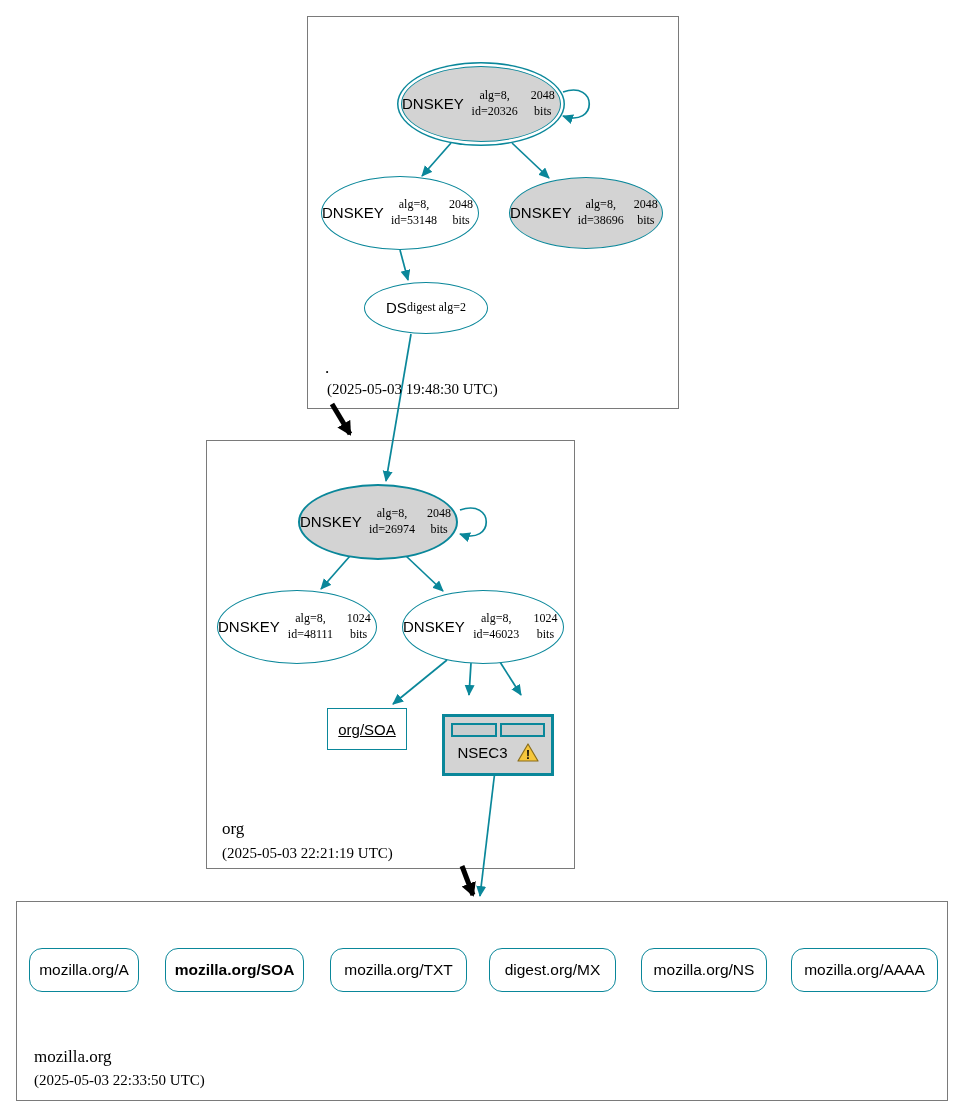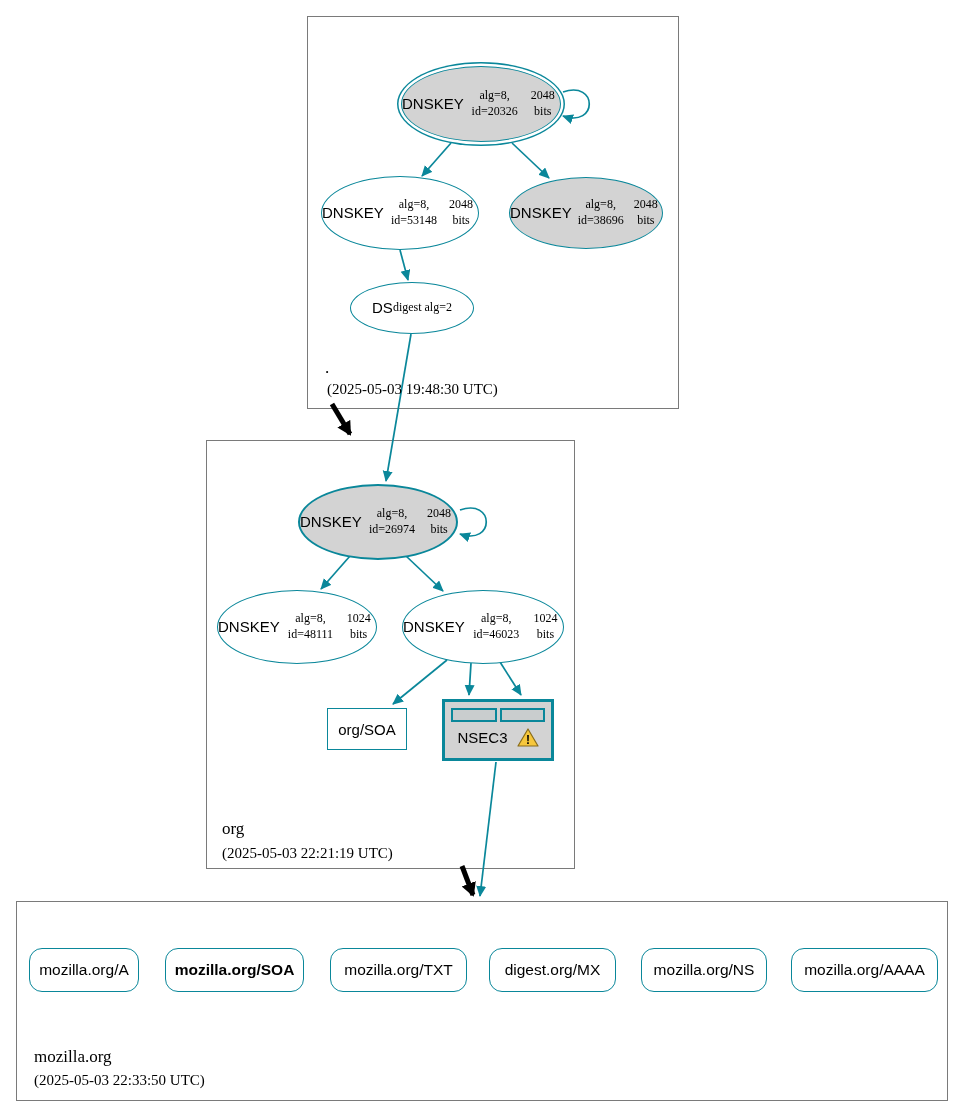--- a/index.html
+++ b/index.html
@@ -27,25 +27,25 @@
   .ellipse.double { box-shadow: 0 0 0 2.5px #ffffff, 0 0 0 4px #0a879a; }
   .node-title { font-size:15px; line-height:1.2; font-family:"Liberation Sans", sans-serif; }
   .node-sub { font-size:12px; line-height:1.3; font-family:"Liberation Serif", serif; }
   .rrset {
     position:absolute; height:44px; border:1.7px solid #0a879a; border-radius:13px;
     background:#fff; display:flex; align-items:center; justify-content:center;
     font-size:15.5px; z-index:2;text-align:right;
   }
   .soa-node {
     position:absolute; border:1.7px solid #0a879a; border-radius:0; background:#fff;
-    display:flex; align-items:center; justify-content:center; font-size:15px; z-index:2;
+    display:flex; align-items:center; justify-content:center; font-size:15px; z-index:2;text-decoration:underline;
   }
   .nsec3 {
     position:absolute; background:#d3d3d3; border:3px solid #0a879a;
-    display:flex; flex-direction:column; padding:6px; z-index:2;
+    display:flex; flex-direction:column; padding:6px; z-index:2;margin-top:15px;
   }
   .nsec3-tabs { display:flex; gap:3px; height:14px; }
   .nsec3-tab { flex:1; border:2px solid #0a879a; background:#c9cdce; }
   .nsec3-body {
     flex:1; display:flex; align-items:center; justify-content:center; gap:9px;
     font-size:15px;
   }
 </style>
 </head>
 <body>
@@ -98,21 +98,21 @@
     <div class="node-sub">alg=8, id=53148</div>
     <div class="node-sub">2048 bits</div>
   </div>
 
   <div class="node ellipse gray" style="left:509px; top:177px; width:154px; height:72px;">
     <div class="node-title">DNSKEY</div>
     <div class="node-sub">alg=8, id=38696</div>
     <div class="node-sub">2048 bits</div>
   </div>
 
-  <div class="node ellipse" style="left:350px; top:282px; width:124px; height:52px;">
+  <div class="node ellipse" style="left:364px; top:282px; width:124px; height:52px;">
     <div class="node-title">DS</div>
     <div class="node-sub">digest alg=2</div>
   </div>
 
   <div class="zone-label" style="left:325px; top:358px;">.</div>
   <div class="zone-ts" style="left:327px; top:381px;">(2025-05-03 19:48:30 UTC)</div>
 
   <div class="node ellipse gray" style="left:298px; top:484px; width:160px; height:76px; border-width:2px;">
     <div class="node-title">DNSKEY</div>
     <div class="node-sub">alg=8, id=26974</div>

